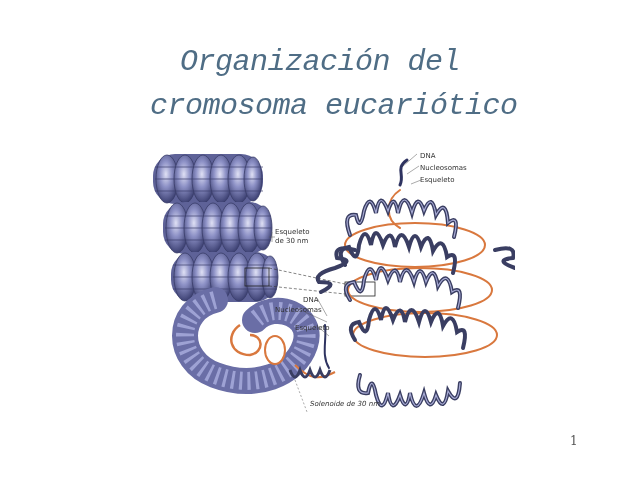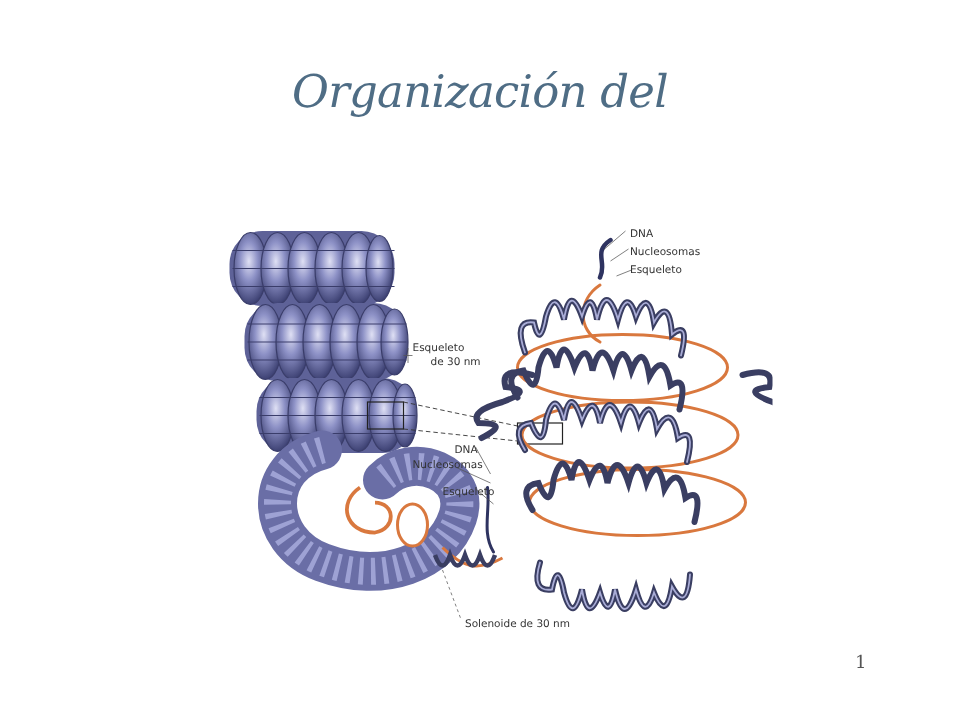--- a/index.html
+++ b/index.html
@@ -4,37 +4,38 @@
   <style>
     html, body { margin: 0; padding: 0; background: #ffffff; }
     body { width: 638px; height: 479px; position: relative; overflow: hidden; font-family: "DejaVu Serif", serif; }
     .slide { position: absolute; left: 0; top: 0; width: 638px; height: 479px; background: #ffffff; }
     .title {
       position: absolute; left: 150px; top: 40px; width: 340px;
       text-align: center; color: #4f6d85;
       font-family: "DejaVu Serif", serif; font-style: italic;
       font-size: 30px; line-height: 44px; letter-spacing: -0.5px;
     }
-    .title span { display: block; white-space: nowrap; }
+    .title span { display: block; white-space: nowrap; font-family: Liberation Mono, monospace; }
     .figure { position: absolute; left: 145px; top: 140px; width: 370px; height: 290px; }
     .label {
       position: absolute; font-family: "DejaVu Sans", sans-serif;
       font-size: 7px; color: #333; white-space: nowrap; line-height: 8px;
     }
     .page-number {
       position: absolute; left: 570px; top: 434px; font-size: 12px;
       color: #555; font-family: "DejaVu Serif", serif;
     }
   </style>
 </head>
 <body>
 
 <div class="slide">
   <div class="title">
     <span>Organización del</span>
+    <span>cromosoma eucariótico</span>
   </div>
 
   <div class="figure">
     <svg width="370" height="290" viewBox="0 0 370 290">
       <defs>
         <radialGradient id="bead" cx="45%" cy="40%" r="60%">
           <stop offset="0%" stop-color="#dfe0f4"></stop>
           <stop offset="45%" stop-color="#8d91c6"></stop>
           <stop offset="100%" stop-color="#3d4173"></stop>
         </radialGradient>
@@ -143,23 +144,23 @@
         <line x1="172" y1="186" x2="184" y2="196"></line>
         <line x1="150" y1="240" x2="162" y2="272" stroke-dasharray="2 2"></line>
       </g>
     </svg>
 
     <div class="label" style="left:275px; top:12px;">DNA</div>
     <div class="label" style="left:275px; top:24px;">Nucleosomas</div>
     <div class="label" style="left:275px; top:36px;">Esqueleto</div>
 
     <div class="label" style="left:130px; top:88px;">Esqueleto</div>
-    <div class="label" style="left:142px; top:97px;text-align:center;">de 30 nm</div>
+    <div class="label" style="left:130px; top:97px;text-align:center;">de 30 nm</div>
 
     <div class="label" style="left:158px; top:156px;">DNA</div>
     <div class="label" style="left:130px; top:166px;">Nucleosomas</div>
     <div class="label" style="left:150px; top:184px;">Esqueleto</div>
 
-    <div class="label" style="left:165px; top:272px;">Solenoide de 30 nm</div>
+    <div class="label" style="left:165px; top:260px;font-style:italic;">Solenoide de 30 nm</div>
   </div>
 
   <div class="page-number">1</div>
 </div>
 
 </body></html>

